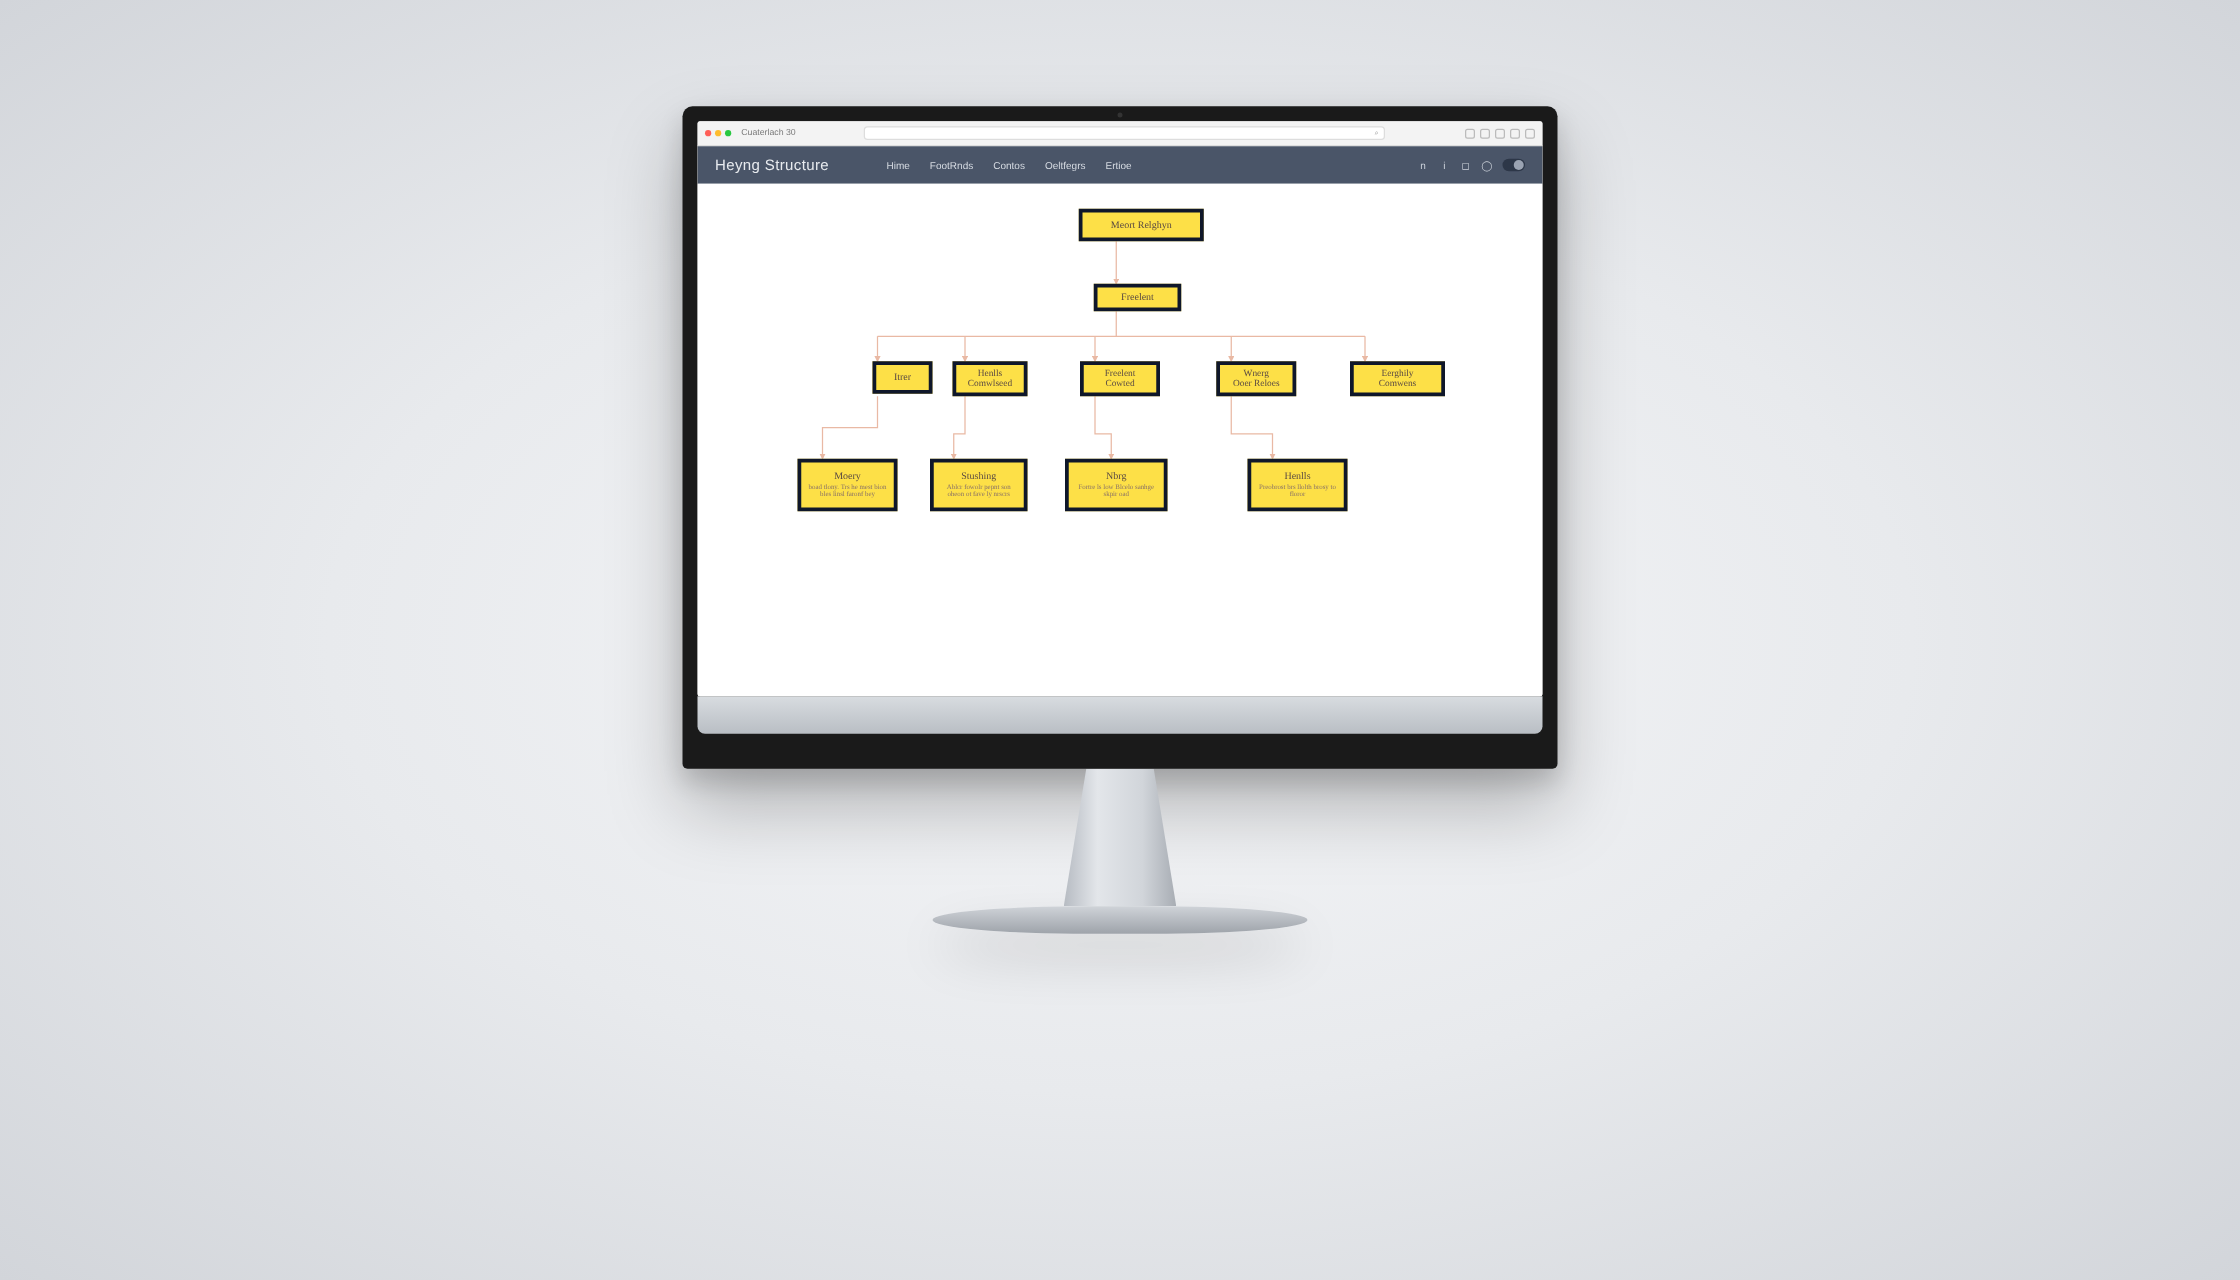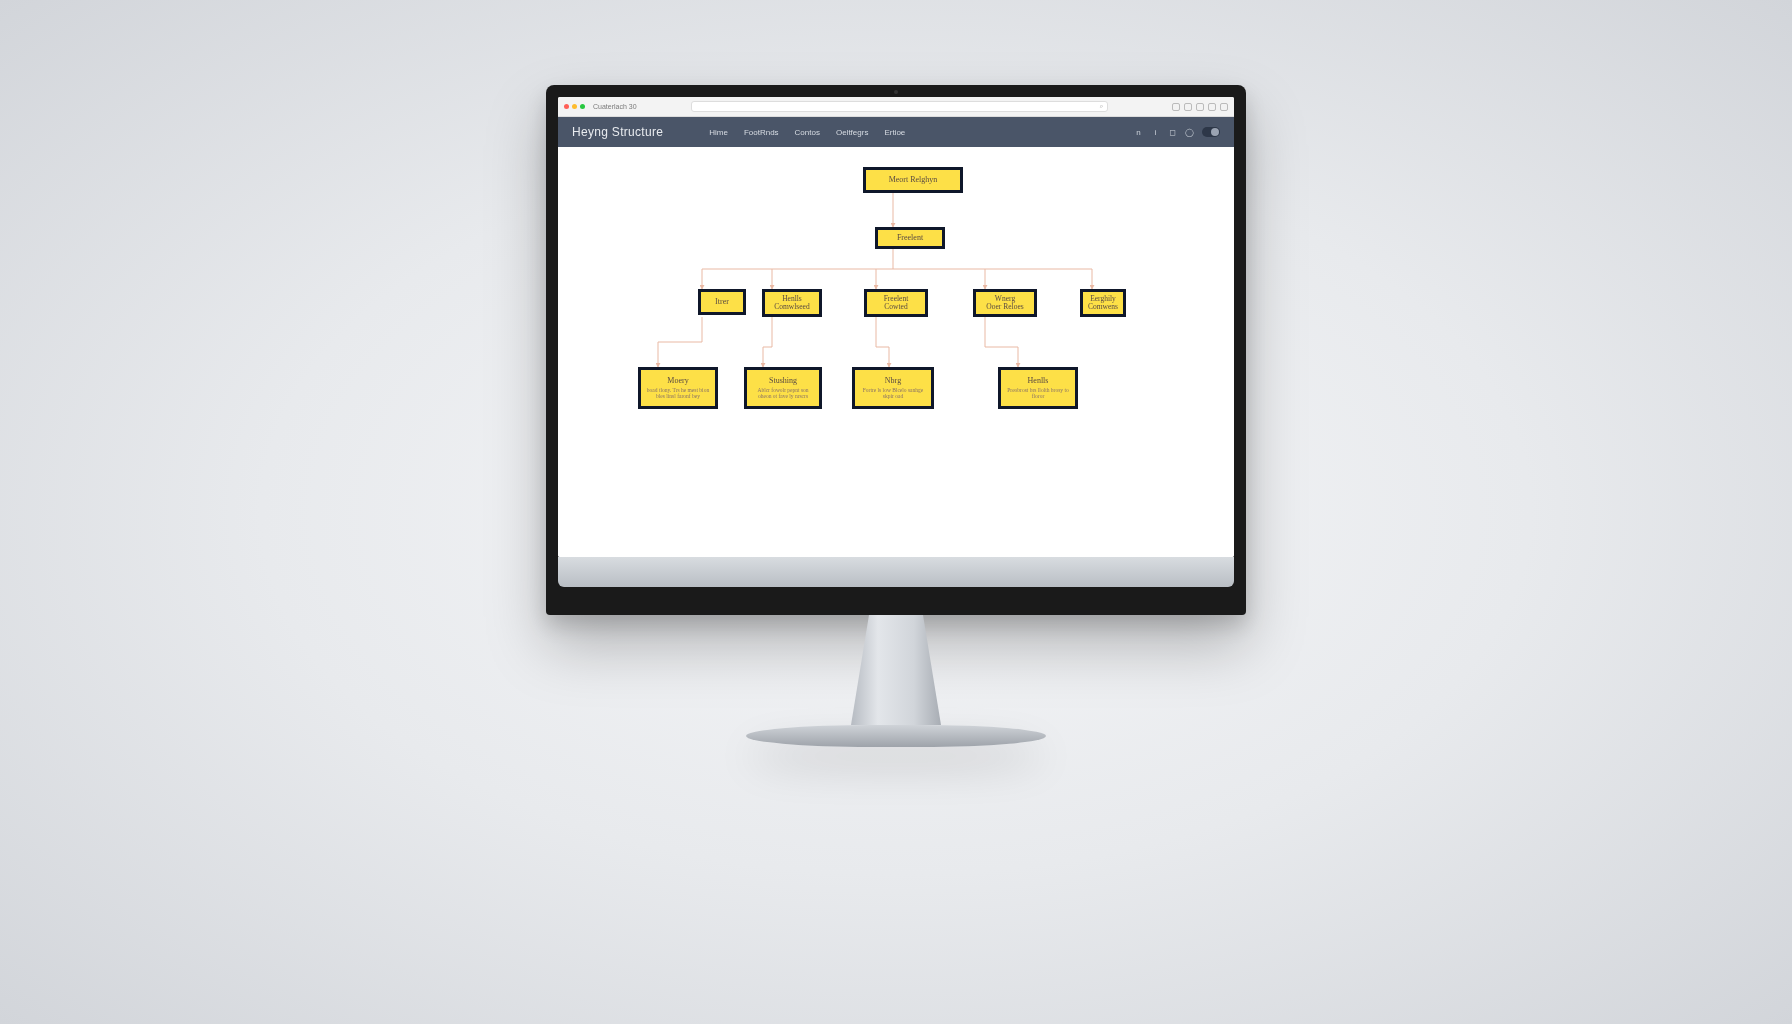--- a/index.html
+++ b/index.html
@@ -133,21 +133,21 @@
   .node .title { font-size:8px; line-height:1.1; }
   .node .title.two { font-size:7.5px; }
   .node .sub { font-size:5.5px; line-height:1.1; color:#8a7266; margin-top:2px; max-width:100%; }
 
   .n-root   { left:285px; top:20px;  width:100px; height:26px; }
   .n-pres   { left:297px; top:80px;  width:70px;  height:22px; }
   .n-r3a    { left:120px; top:142px; width:48px;  height:26px; }
   .n-r3b    { left:184px; top:142px; width:60px;  height:28px; }
   .n-r3c    { left:286px; top:142px; width:64px;  height:28px; }
   .n-r3d    { left:395px; top:142px; width:64px;  height:28px;align-items:center; }
-  .n-r3e    { left:502px; top:142px; width:46px;  height:28px; }
+  .n-r3e    { left:502px; top:142px; width:76px;  height:28px; }
   .n-r4a    { left:60px;  top:220px; width:80px;  height:42px; }
   .n-r4b    { left:166px; top:220px; width:78px;  height:42px; }
   .n-r4c    { left:274px; top:220px; width:82px;  height:42px; }
   .n-r4d    { left:420px; top:220px; width:80px;  height:42px; }
 
 </style>
 </head>
 <body>
 
 <div class="monitor">

